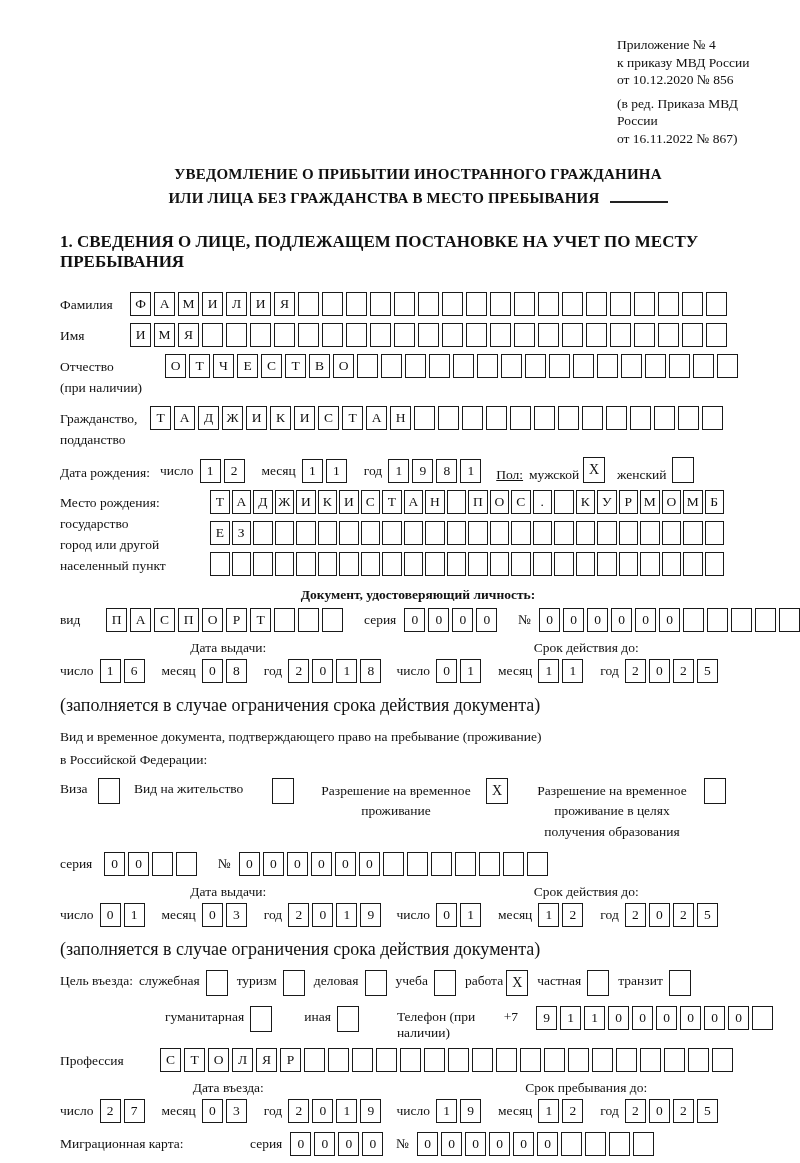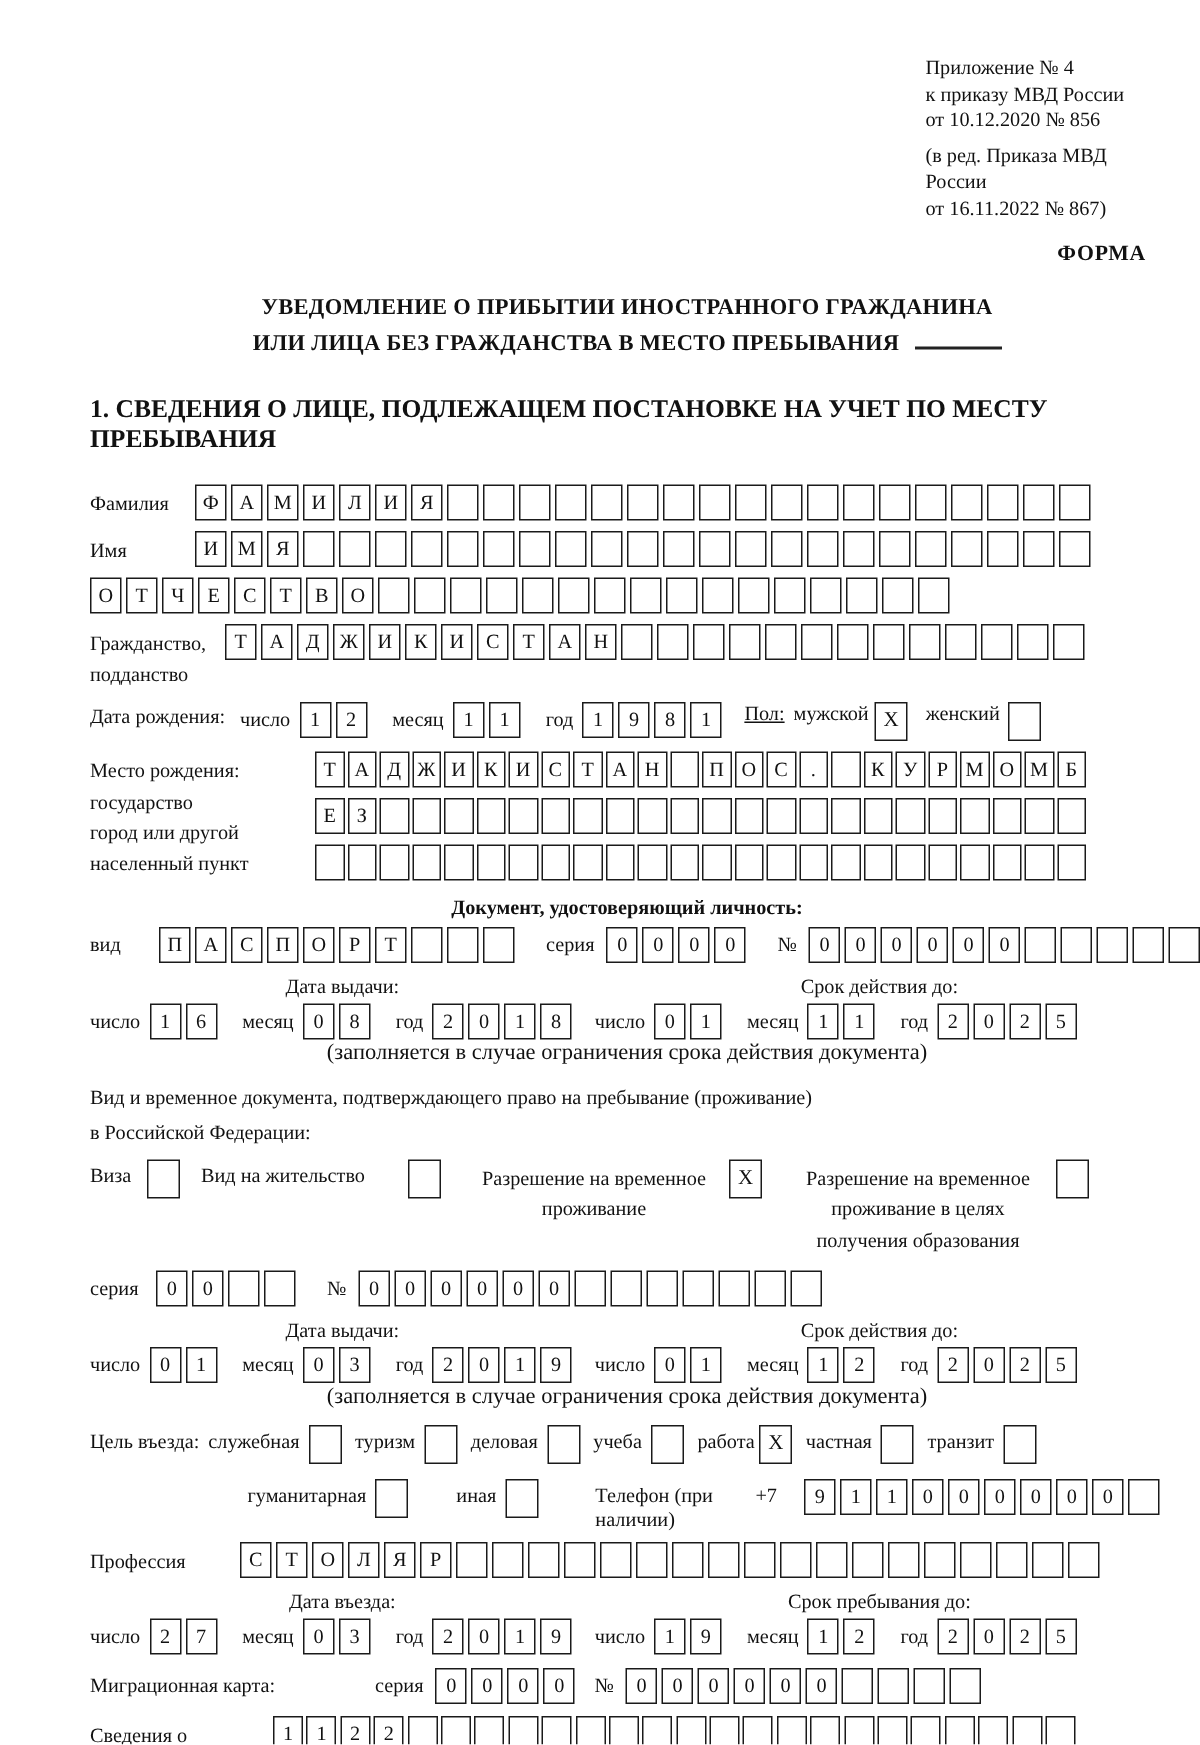--- a/index.html
+++ b/index.html
@@ -40,21 +40,21 @@
   }
 
   
   .dates{display:flex;margin-top:8px;}
   .dgroup-left{width:47%;}
   .dgroup-right{width:53%;}
   .dtitle{text-align:center;margin-bottom:3px;}
   .dcells{display:inline-flex;align-items:center;flex-wrap:nowrap;}
   .dlab{margin:0 6px 0 14px;flex:none;}
   .dcells .dlab:first-child{margin-left:0;}
-  .note-right{text-align:center;font-size:15px;margin-top:1px;}
+  .note-right{text-align:left;font-size:18px;margin-top:12px;}
 
   .doc-heading{text-align:center;font-weight:bold;margin-top:10px;}
   .intro{margin-top:10px;line-height:1.7;}
 
   
   .opts{display:flex;align-items:flex-start;margin-top:6px;}
   .opt{display:flex;align-items:flex-start;}
   .opt .cbox{margin-top:0;}
   .ctr{text-align:center;line-height:1.5;padding-top:3px;}
   .wo1{width:36px;padding-top:3px;} .wo2{width:132px;padding-top:3px;}
@@ -81,21 +81,20 @@
   <div class="annex">
     <div>Приложение № 4</div>
     <div>к приказу МВД России</div>
     <div>от 10.12.2020 № 856</div>
     <div class="annex-note">
       <div>(в ред. Приказа МВД России</div>
       <div>от 16.11.2022 № 867)</div>
     </div>
   </div>
 
-  <div class="forma">ФОРМА</div>
 
   <div class="title">
     <div>УВЕДОМЛЕНИЕ О ПРИБЫТИИ ИНОСТРАННОГО ГРАЖДАНИНА</div>
     <div>
       <span>ИЛИ ЛИЦА БЕЗ ГРАЖДАНСТВА В МЕСТО ПРЕБЫВАНИЯ</span><span class="t-underline"></span>
     </div>
   </div>
 
   <div class="sec1">1. СВЕДЕНИЯ О ЛИЦЕ, ПОДЛЕЖАЩЕМ ПОСТАНОВКЕ НА УЧЕТ ПО МЕСТУ ПРЕБЫВАНИЯ</div>
 
@@ -155,20 +154,24 @@
         <span class="cell"></span>
         <span class="cell"></span>
         <span class="cell"></span>
         <span class="cell"></span>
         <span class="cell"></span>
         <span class="cell"></span>
       </span>
   </div>
 
   <div class="frow">
+    <span class="lbl w105 lbl2">
+      <span style="display:block">Отчество</span>
+      <span style="display:block">(при наличии)</span>
+    </span>
     <span class="cells">
         <span class="cell">О</span>
         <span class="cell">Т</span>
         <span class="cell">Ч</span>
         <span class="cell">Е</span>
         <span class="cell">С</span>
         <span class="cell">Т</span>
         <span class="cell">В</span>
         <span class="cell">О</span>
         <span class="cell"></span>
@@ -216,21 +219,21 @@
         <span class="cell"></span>
         <span class="cell"></span>
         <span class="cell"></span>
         <span class="cell"></span>
         <span class="cell"></span>
         <span class="cell"></span>
         <span class="cell"></span>
       </span>
   </div>
 
-  <div class="frow" style="align-items:flex-start;">
+  <div class="frow" style="align-items:flex-end;">
     <span class="lbl" style="width:100px;padding-top:0;">Дата рождения:</span>
     <span class="dcells">
         <span class="dlab">число</span>
         <span class="cell">1</span>
         <span class="cell">2</span>
         <span class="dlab">месяц</span>
         <span class="cell">1</span>
         <span class="cell">1</span>
         <span class="dlab">год</span>
         <span class="cell">1</span>

